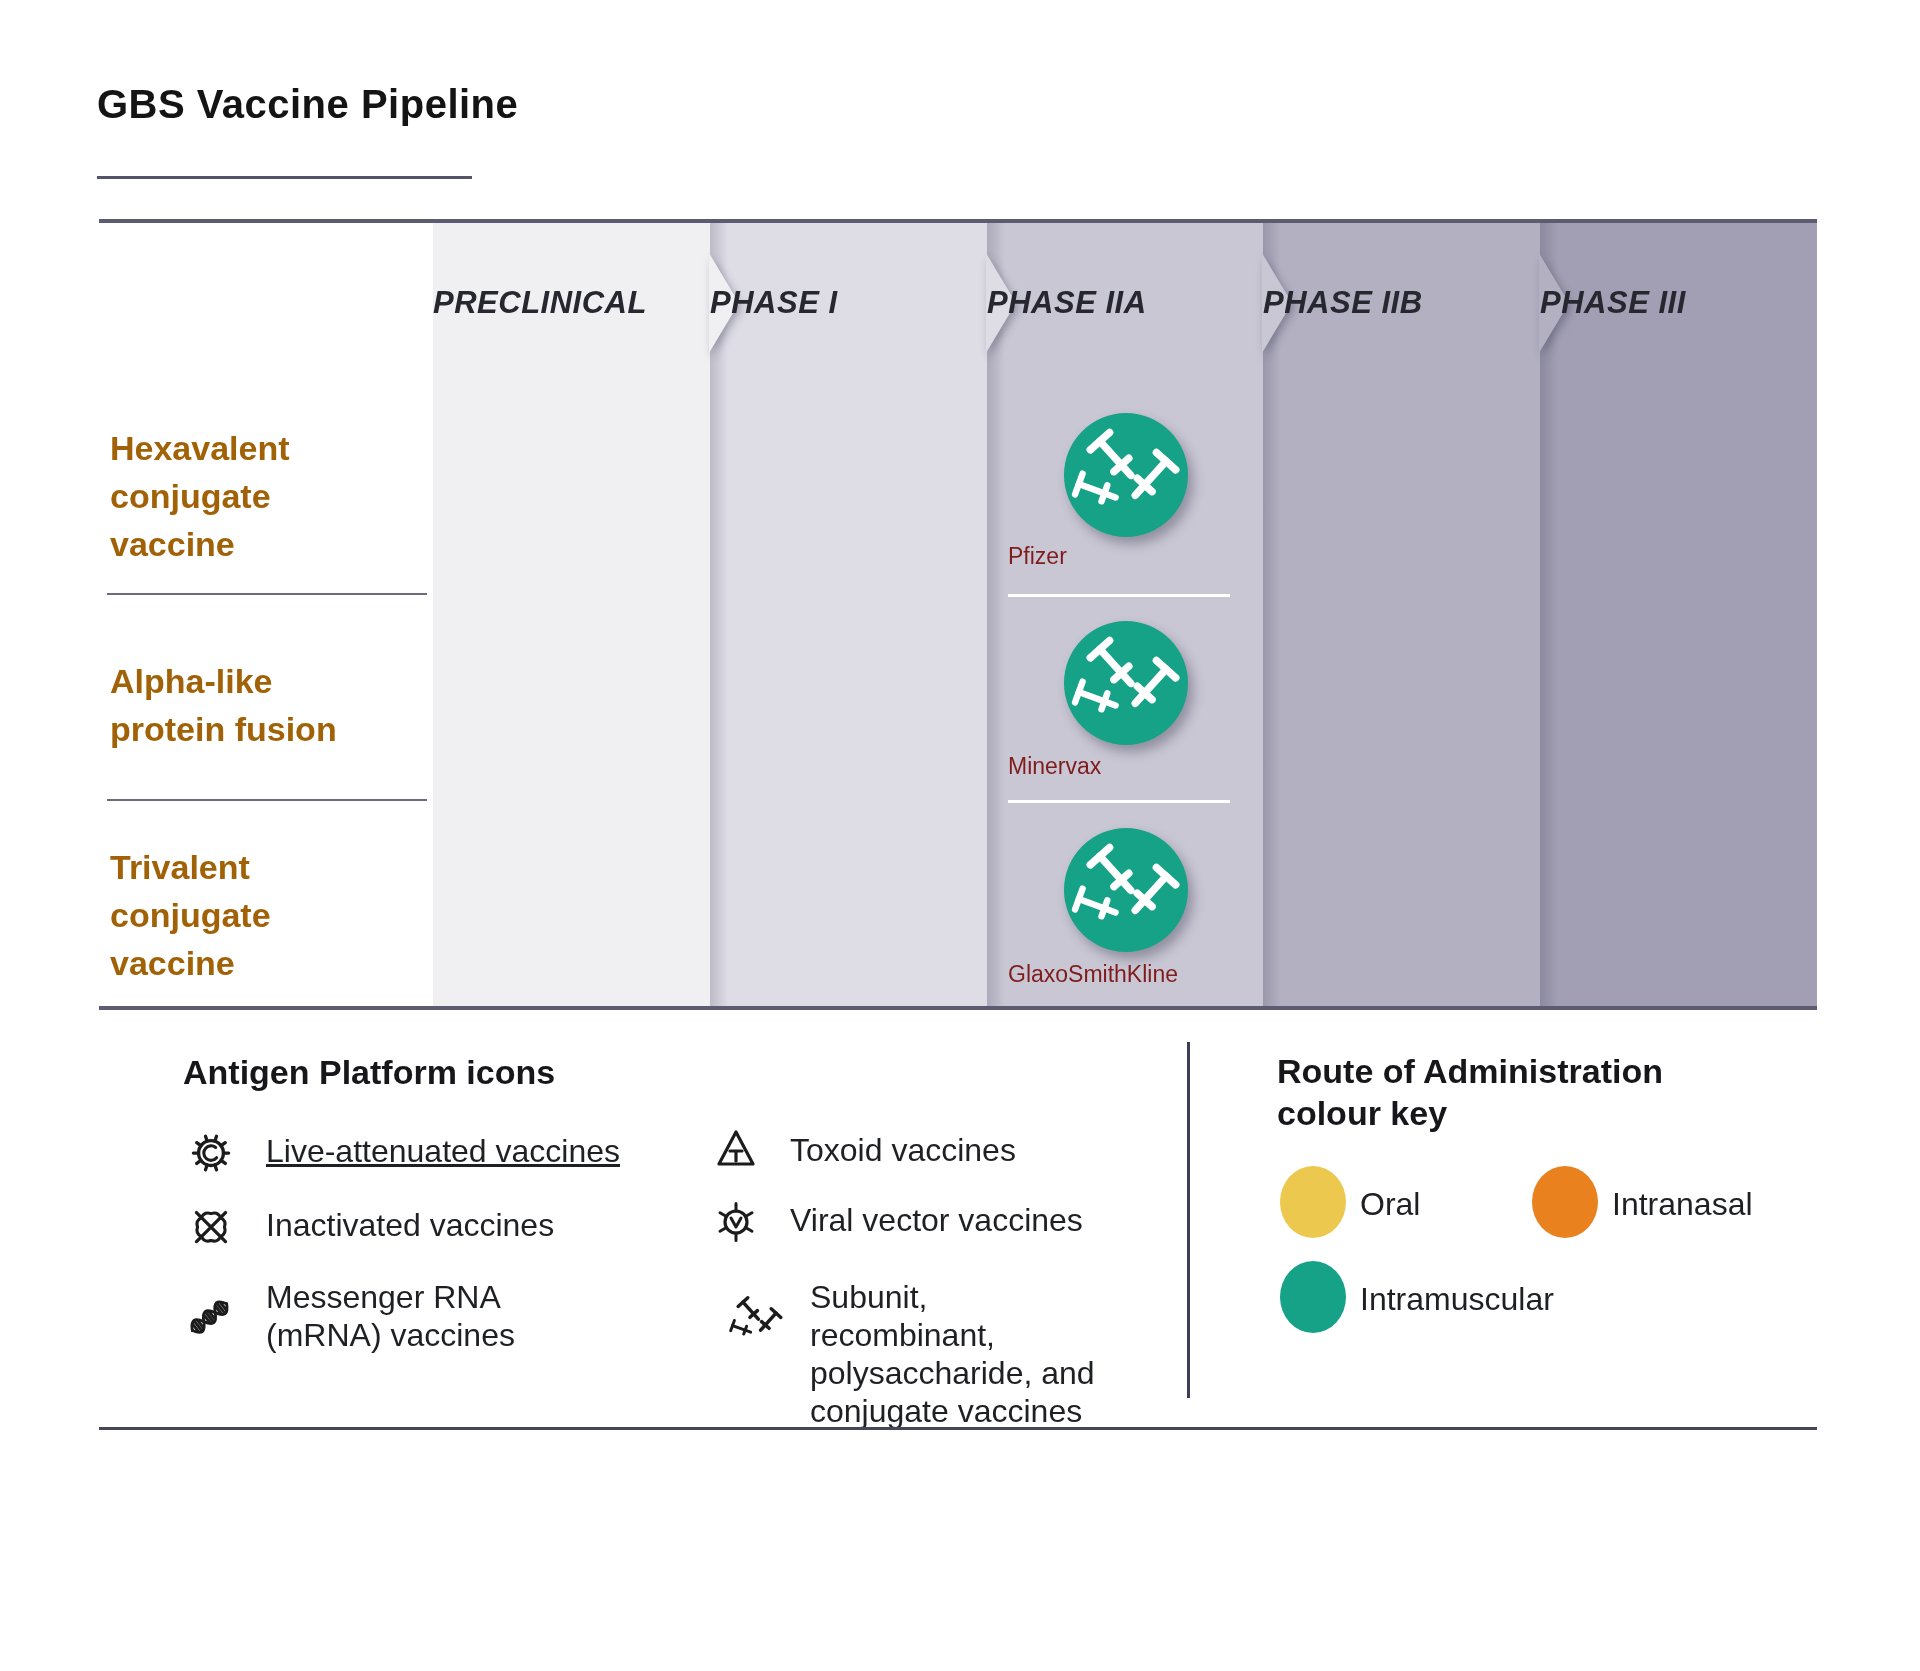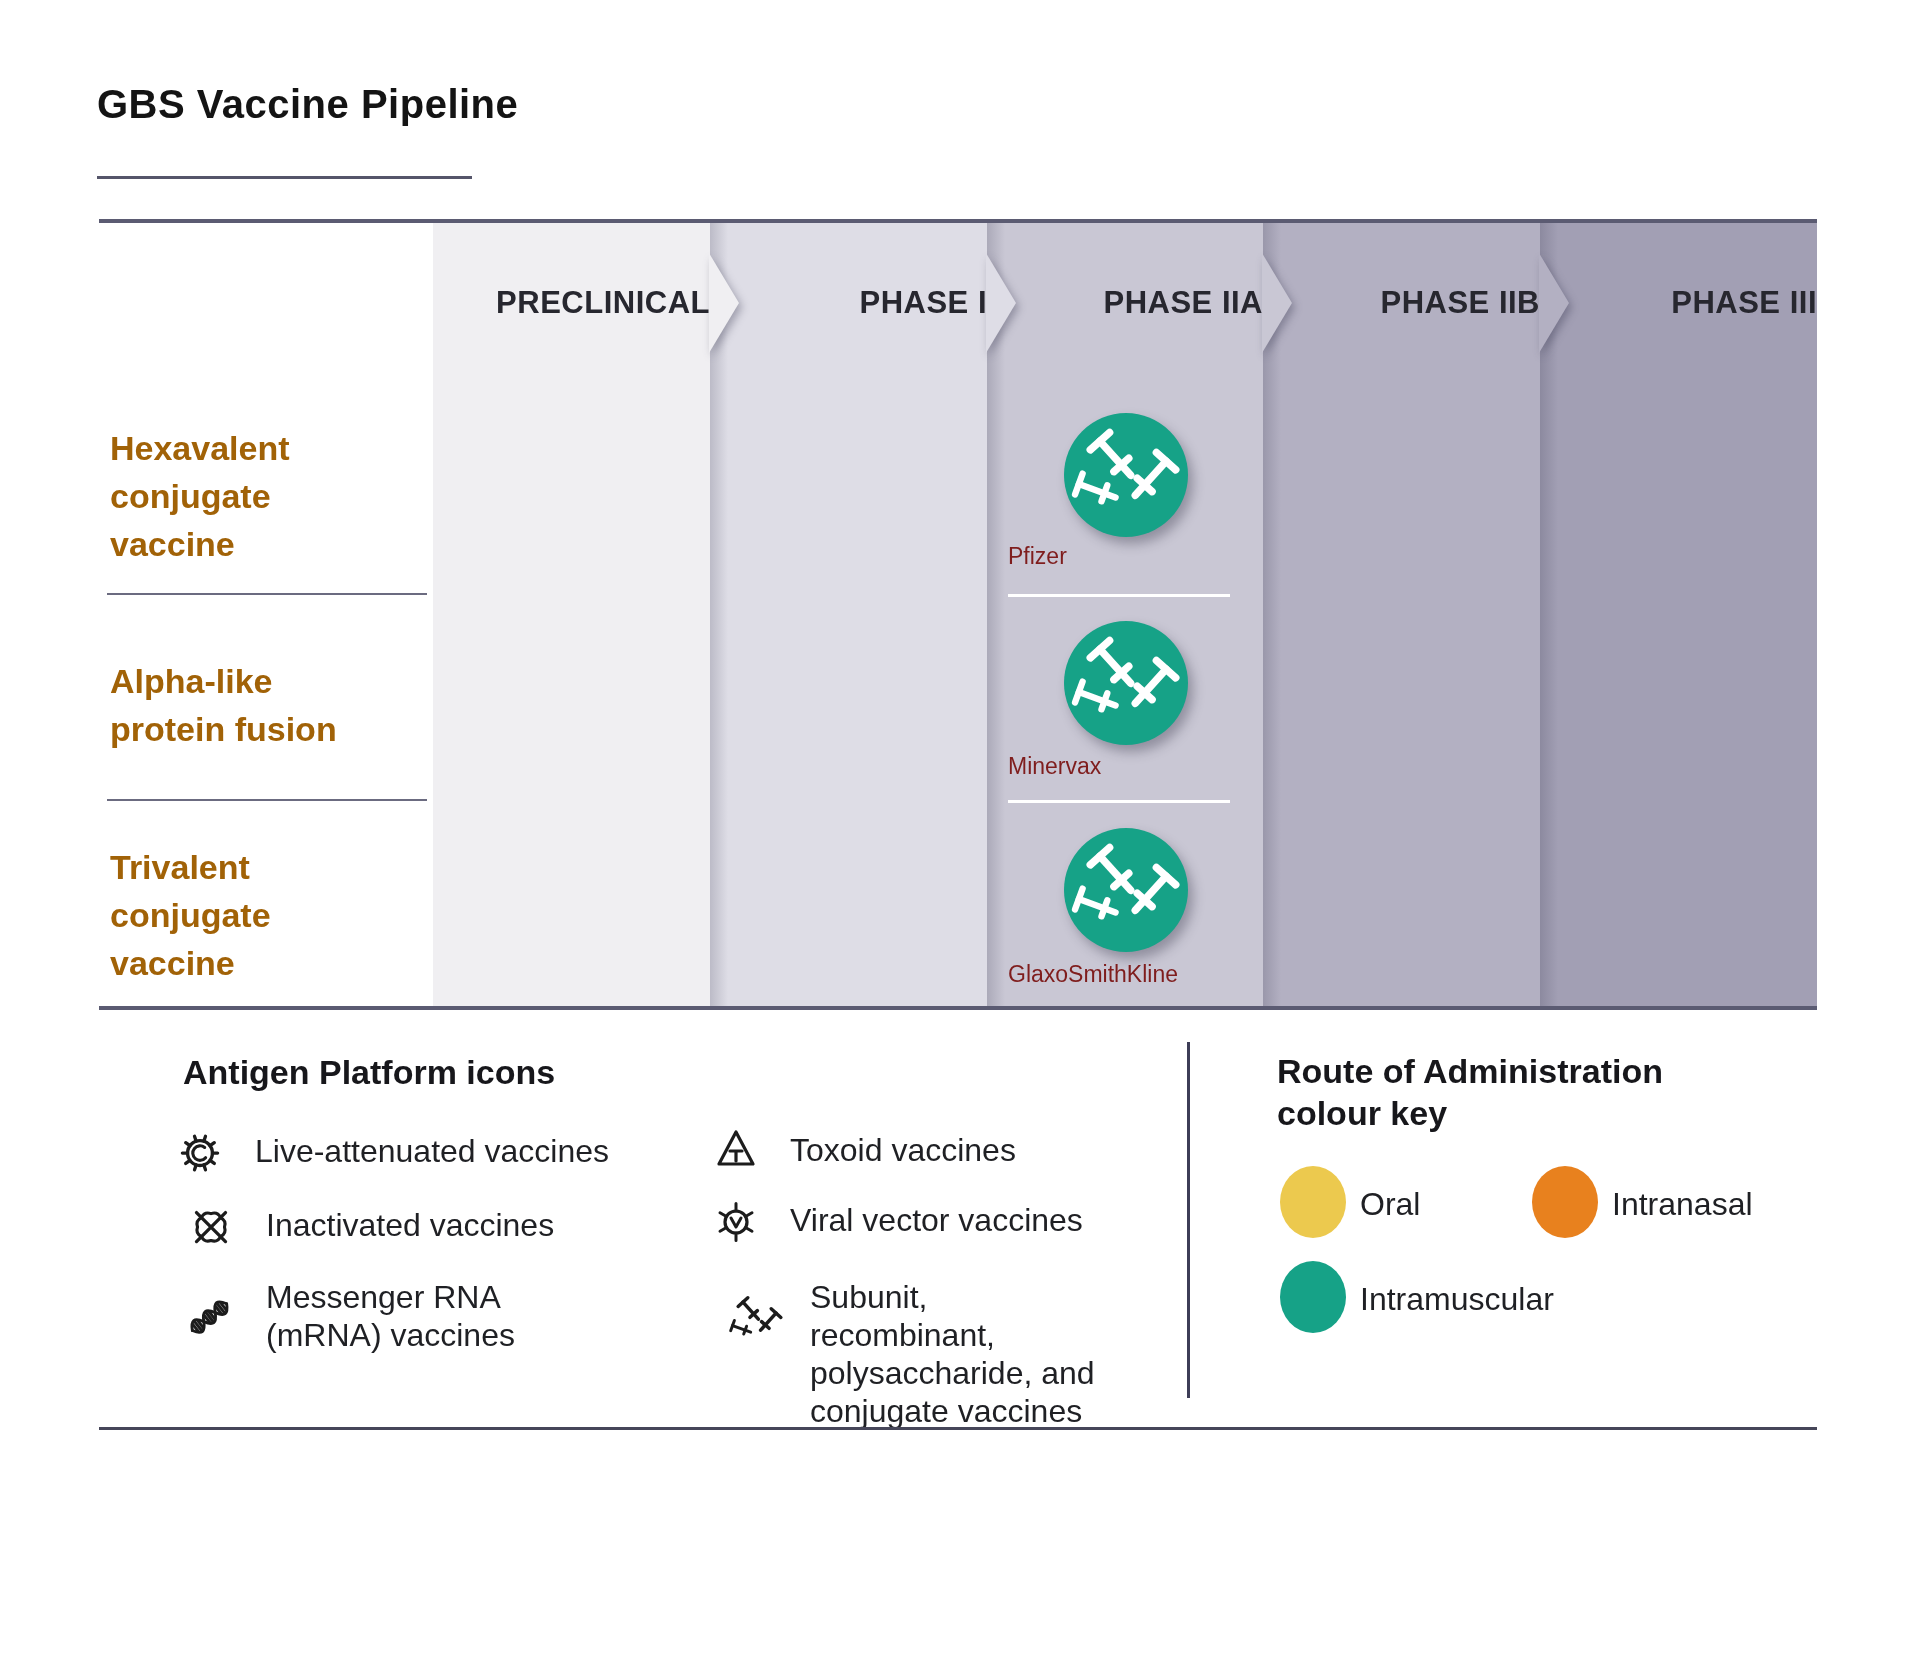--- a/index.html
+++ b/index.html
@@ -17,22 +17,22 @@
   .rule-bottom{top:1006px;height:4px;}
   .rule-legend{top:1427px;height:3px;background:#464659;}
   
   .phase-col{top:223px;height:783px;}
   .colshade{top:223px;height:783px;width:18px;
     background:linear-gradient(90deg,rgba(52,52,76,.20),rgba(52,52,76,0));}
   .chev{width:0;height:0;top:253px;
     border-top:50px solid transparent;border-bottom:50px solid transparent;
     border-left:30px solid #ccc;
     filter:drop-shadow(3px 4px 4px rgba(40,40,66,.35));}
-  .phase-label{top:285px;text-align:right;font-size:31px;font-weight:bold;
-    color:#27272f;letter-spacing:.5px;}
+  .phase-label{top:285px;text-align:left;font-size:31px;font-weight:bold;
+    color:#27272f;letter-spacing:.5px;font-style:italic;}
   
   .row-label{left:110px;width:285px;font-size:34px;font-weight:bold;
     line-height:48px;color:#a16207;}
   .row-sep{left:107px;width:320px;height:2px;background:#6b6b80;}
   
   .marker{left:1064px;width:124px;height:124px;border-radius:50%;
     box-shadow:5px 7px 12px rgba(40,40,60,.35);}
   .marker svg{display:block;width:124px;height:124px;color:#ffffff;}
   .company-label{left:1008px;font-size:23px;color:#7f1d1d;}
   .marker-sep{left:1008px;width:222px;height:3px;background:#ffffff;}
@@ -119,21 +119,21 @@
       <use href="#syr-glyph" stroke="currentColor" stroke-width="7.5" transform="translate(24,4) rotate(42)"></use>
       <use href="#syr-glyph" stroke="currentColor" stroke-width="7.5" transform="translate(-28,16) rotate(-70) scale(0.85)"></use>
     </svg>
   </div>
   <div class="abs company-label" style="top:961px;">GlaxoSmithKline</div>
 
   <div class="abs rule rule-bottom"></div>
 
   <div class="abs legend-heading" style="left:183px;top:1052px;">Antigen Platform icons</div>
 
-  <div class="abs legend-item" style="left:171px;top:1122px;">
+  <div class="abs legend-item" style="left:182px;top:1122px;text-decoration:underline;">
     <svg class="legend-icon" width="58" height="58" viewBox="0 0 56 56" fill="none" stroke="currentColor" stroke-linecap="round">
       <circle cx="28" cy="30" r="12" stroke-width="3.2"></circle>
       <path stroke-width="3" d="M32.5,24.6 A7,7 0 1 0 33.4,34.5"></path>
       <path stroke-width="3.2" d="M40,30 L45,30 M37.7,37.1 L41.8,40 M31.7,41.4 L33.3,46.2 M24.3,41.4 L22.7,46.2 M18.3,37.1 L14.2,40 M16,30 L11,30 M18.3,22.9 L14.2,20 M24.3,18.6 L22.7,13.8 M31.7,18.6 L33.3,13.8 M37.7,22.9 L41.8,20"></path>
     </svg>
     <div class="txt">Live-attenuated vaccines</div>
   </div>
 
   <div class="abs legend-item" style="left:182px;top:1196px;">
     <svg class="legend-icon" width="58" height="58" viewBox="0 0 56 56" fill="none" stroke="currentColor" stroke-linecap="round" stroke-linejoin="round">

